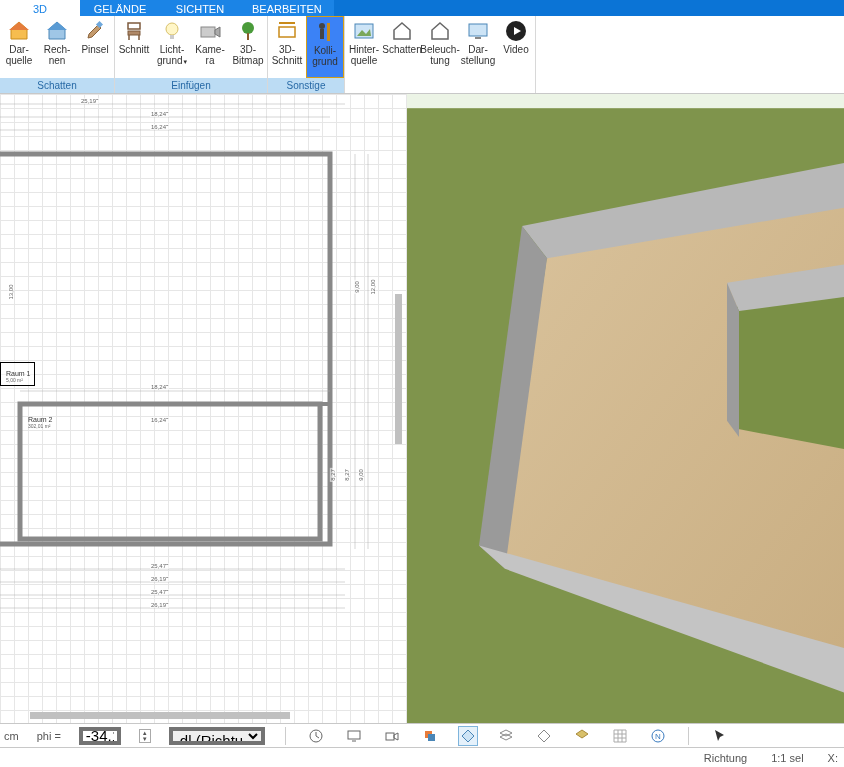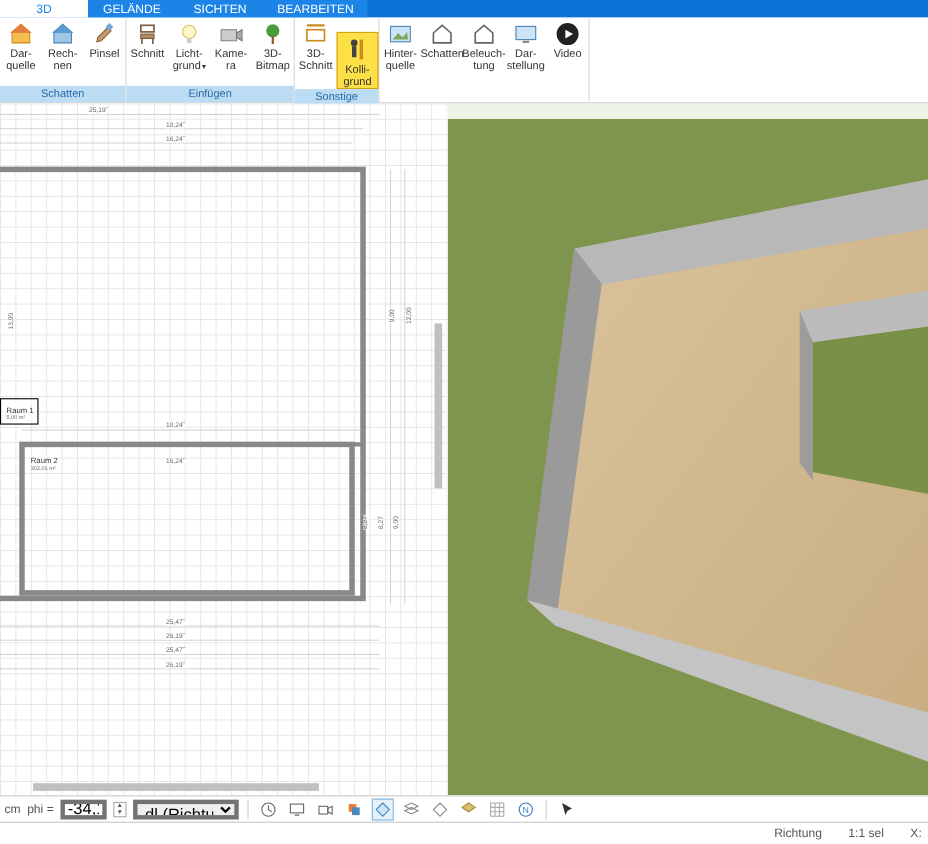--- a/index.html
+++ b/index.html
@@ -53,21 +53,21 @@
   display: flex;
   flex-direction: column;
   align-items: center;
   padding: 3px 2px 0 2px;
   font-size: 10px;
   line-height: 1.05;
   text-align: center;
   color: #333;
   cursor: pointer;
 }
-.ribbon-btn.active { background: #fde047; border: 1px solid #d6a016; margin-top: 13px; }
+.ribbon-btn.active { background: #3b82f6; border: 1px solid #d6a016; }
 .ribbon-btn .icon { width: 24px; height: 24px; margin-bottom: 2px; }
 .ribbon-group-label {
   height: 15px;
   background: #bcdcf4;
   color: #286aa6;
   font-size: 10px;
   text-align: center;
   line-height: 15px;
 }
 .ribbon-btn .dd { font-size: 7px; margin-left:1px; }
@@ -131,21 +131,21 @@
 
 
 .bottombar {
   height: 24px;
   border-top: 1px solid #c8c8c8;
   display: flex;
   align-items: center;
   font-size: 11px;
   color: #555;
   padding: 0 4px;
-  gap: 6px;
+  gap: 18px;
 }
 .bb-field {
   border: 4px solid #737373;
   height: 18px;
   font-size: 15px;
   padding: 0 3px;
   text-decoration: underline;
 }
 .bb-num { width: 42px; }
 .bb-sel { width: 96px; }

